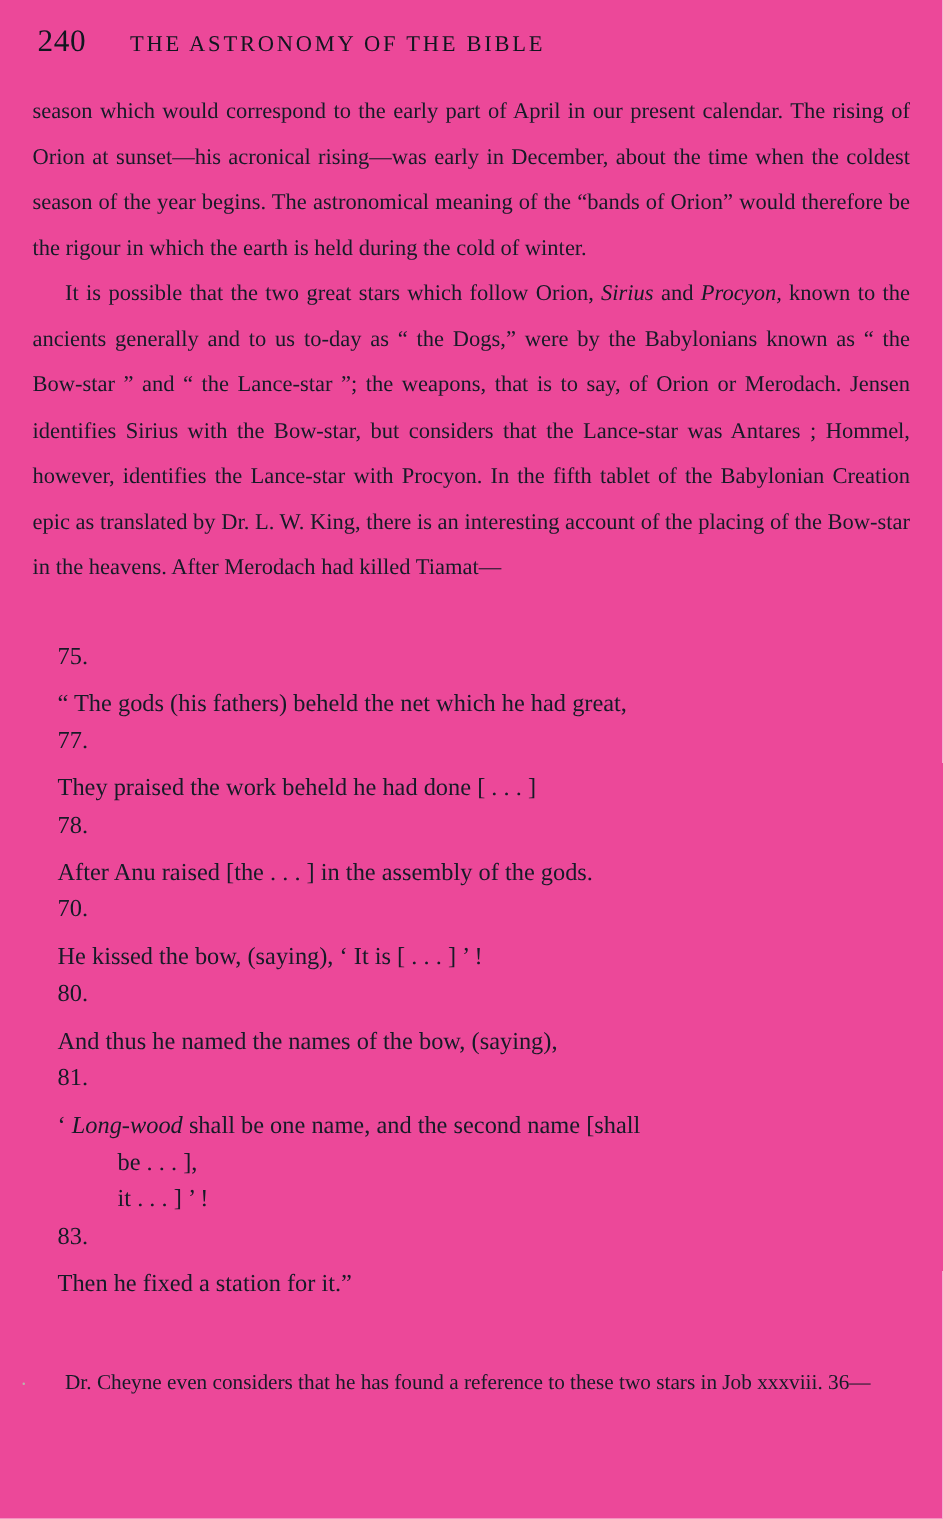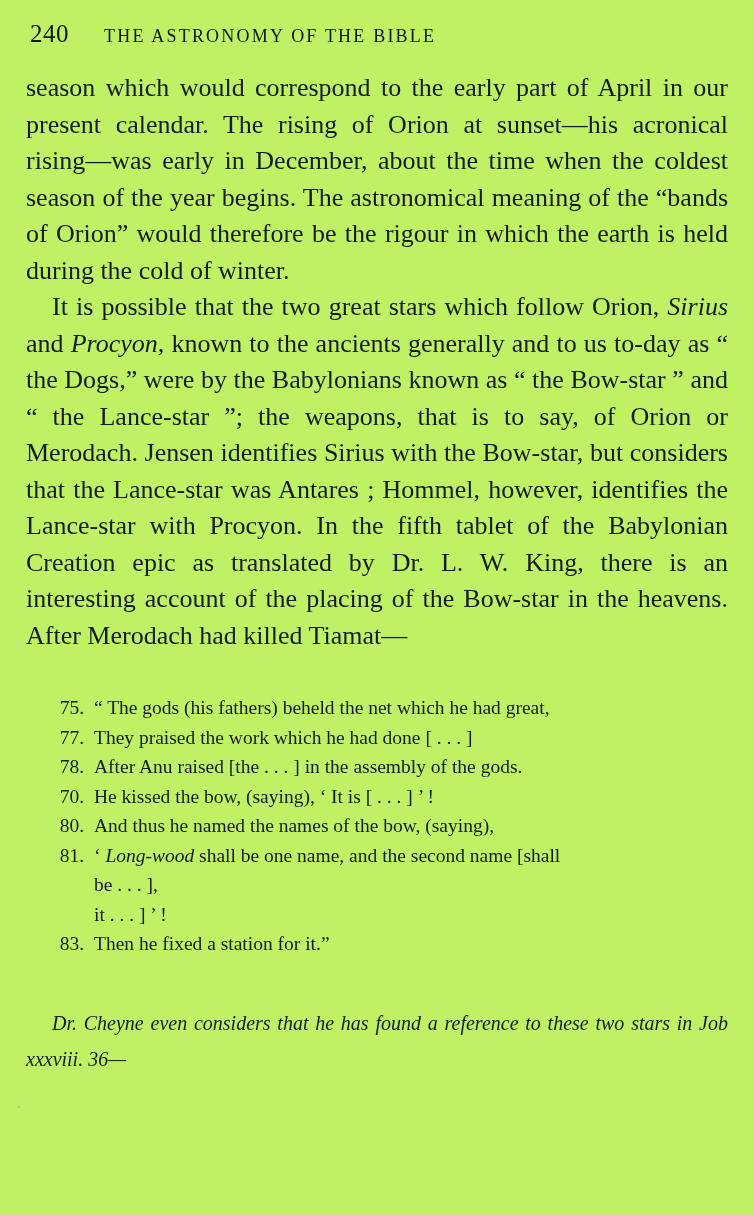--- a/index.html
+++ b/index.html
@@ -4,21 +4,21 @@
 <style>
   html, body {
     margin: 0;
     padding: 0;
     background: #ffffff;
   }
   .page {
     position: relative;
     width: 754px;
     height: 1215px;
-    background: #bef264;
+    background: #ec4899;
     font-family: "Liberation Serif", "DejaVu Serif", serif;
     color: #141824;
     overflow: hidden;
   }
   .header {
     display: flex;
     align-items: baseline;
     padding: 20px 0 0 0;
     margin: 0 30px;
   }
@@ -30,21 +30,21 @@
     flex: 0 0 74px;
   }
   .running-title {
     font-size: 18px;
     letter-spacing: 2.2px;
     color: #11161f;
     white-space: nowrap;
   }
   .body-text {
     margin: 22px 26px 0 26px;
-    font-size: 26px;
+    font-size: 18px;
     line-height: 36.5px;
     text-align: justify;
     color: #161b27;
     font-family: Liberation Serif, serif;
   }
   .body-text p {
     margin: 0;
   }
   .body-text p.indent {
     text-indent: 26px;
@@ -55,41 +55,41 @@
   .quote-block {
     margin: 40px 46px 0 46px;
     font-size: 19.5px;
     line-height: 28.5px;
     color: #161b27;
   }
   .verse {
     display: flex;
     align-items: flex-start;
     margin-bottom: 1px;
+    flex-direction: column;
   }
   .verse-num {
     flex: 0 0 38px;
     text-align: right;
     padding-right: 10px;
     white-space: nowrap;
   }
   .verse-text {
     flex: 1 1 auto;
   }
   .verse-cont {
     padding-left: 48px;
     text-align: center;
   }
   .closing {
     margin: 46px 26px 0 26px;
-    font-size: 20px;
+    font-size: 17px;
     line-height: 36.5px;
     text-align: justify;
     color: #161b27;
-    font-style: italic;
   }
   .closing p {
     margin: 0;
     text-indent: 26px;
   }
   .speck {
     position: absolute;
     width: 2px;
     height: 2px;
     background: #b9b5ad;
@@ -111,21 +111,21 @@
     <p class="indent"><span>It is possible that the two great stars which follow Orion, </span><em>Sirius</em><span> and </span><em>Procyon,</em><span> known to the ancients generally and to us to-day as “ the Dogs,” were by the Babylonians known as “ the Bow-star ” and “ the Lance-star ”; the weapons, that is to say, of Orion or Merodach.  Jensen identifies Sirius with the Bow-star, but considers that the Lance-star was Antares ; Hommel, however, identifies the Lance-star with Procyon.  In the fifth tablet of the Babylonian Creation epic as translated by Dr. L. W. King, there is an interesting account of the placing of the Bow-star in the heavens.  After Merodach had killed Tiamat—</span></p>
   </div>
 
   <div class="quote-block">
     <div class="verse">
       <div class="verse-num">75.</div>
       <div class="verse-text">“ The gods (his fathers) beheld the net which he had great,</div>
     </div>
     <div class="verse">
       <div class="verse-num">77.</div>
-      <div class="verse-text">They praised the work which he had done [ . . . ]</div>
+      <div class="verse-text">They praised the work beheld he had done [ . . . ]</div>
     </div>
     <div class="verse">
       <div class="verse-num">78.</div>
       <div class="verse-text">After Anu raised [the . . . ] in the assembly of the gods.</div>
     </div>
     <div class="verse">
       <div class="verse-num">70.</div>
       <div class="verse-text">He kissed the bow, (saying),  ‘ It is [ . . . ] ’ !</div>
     </div>
     <div class="verse">

